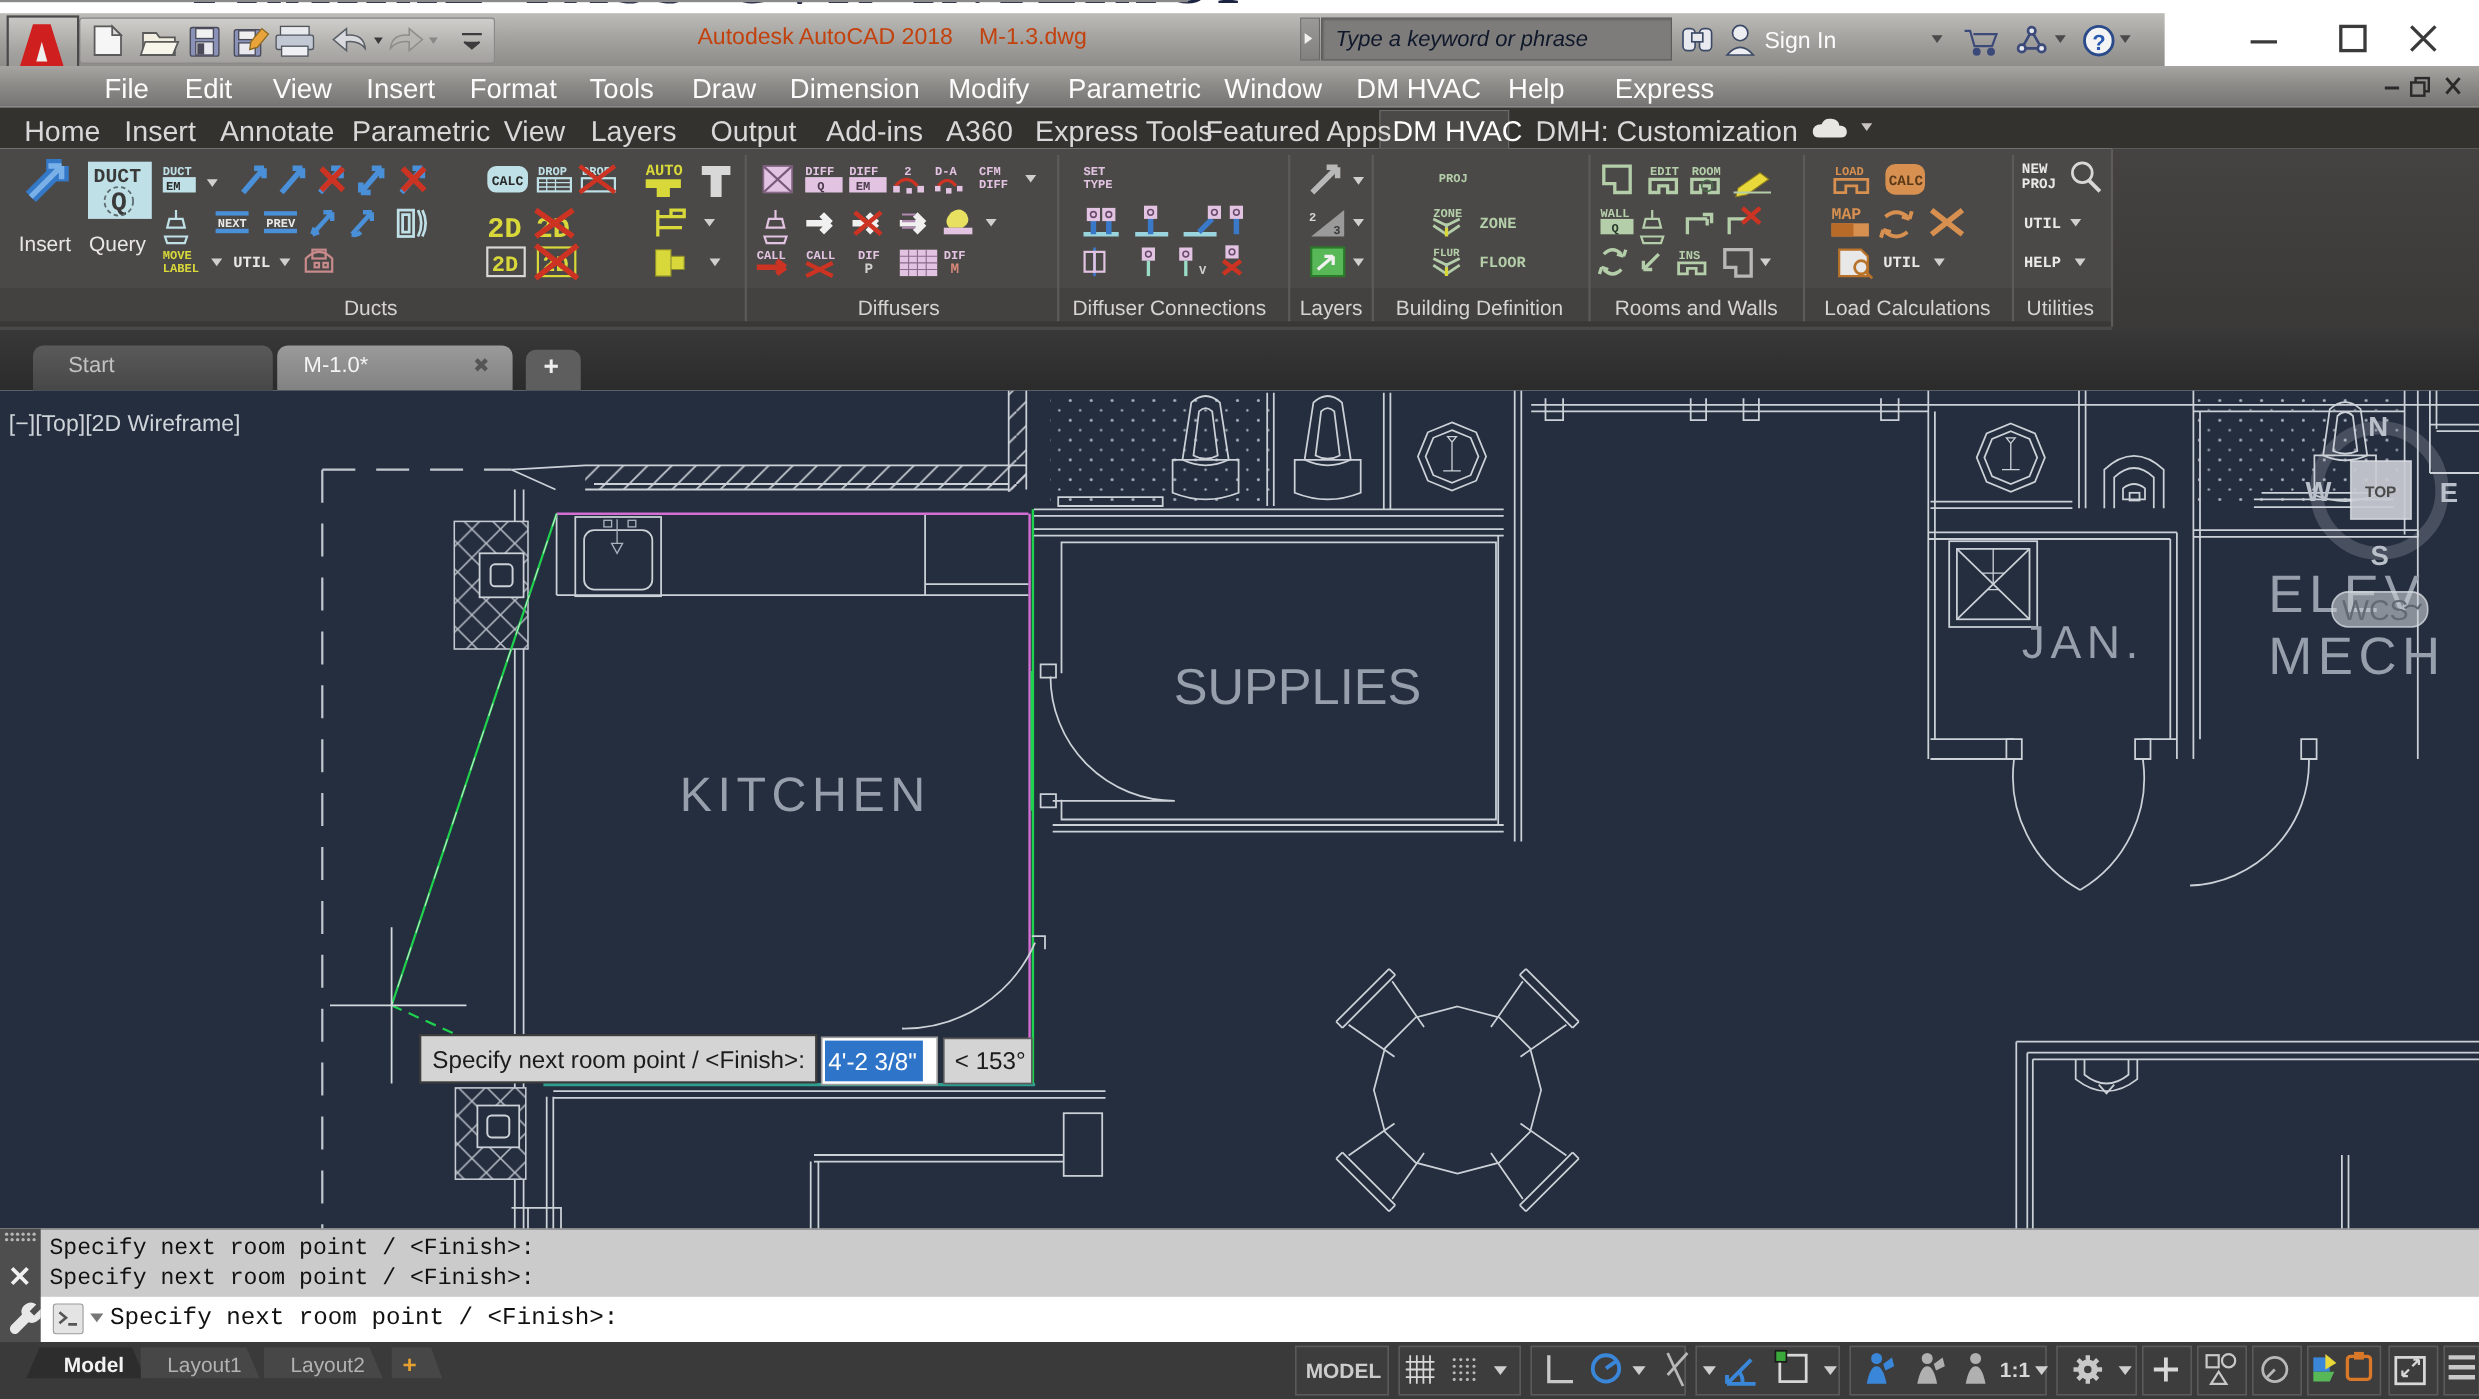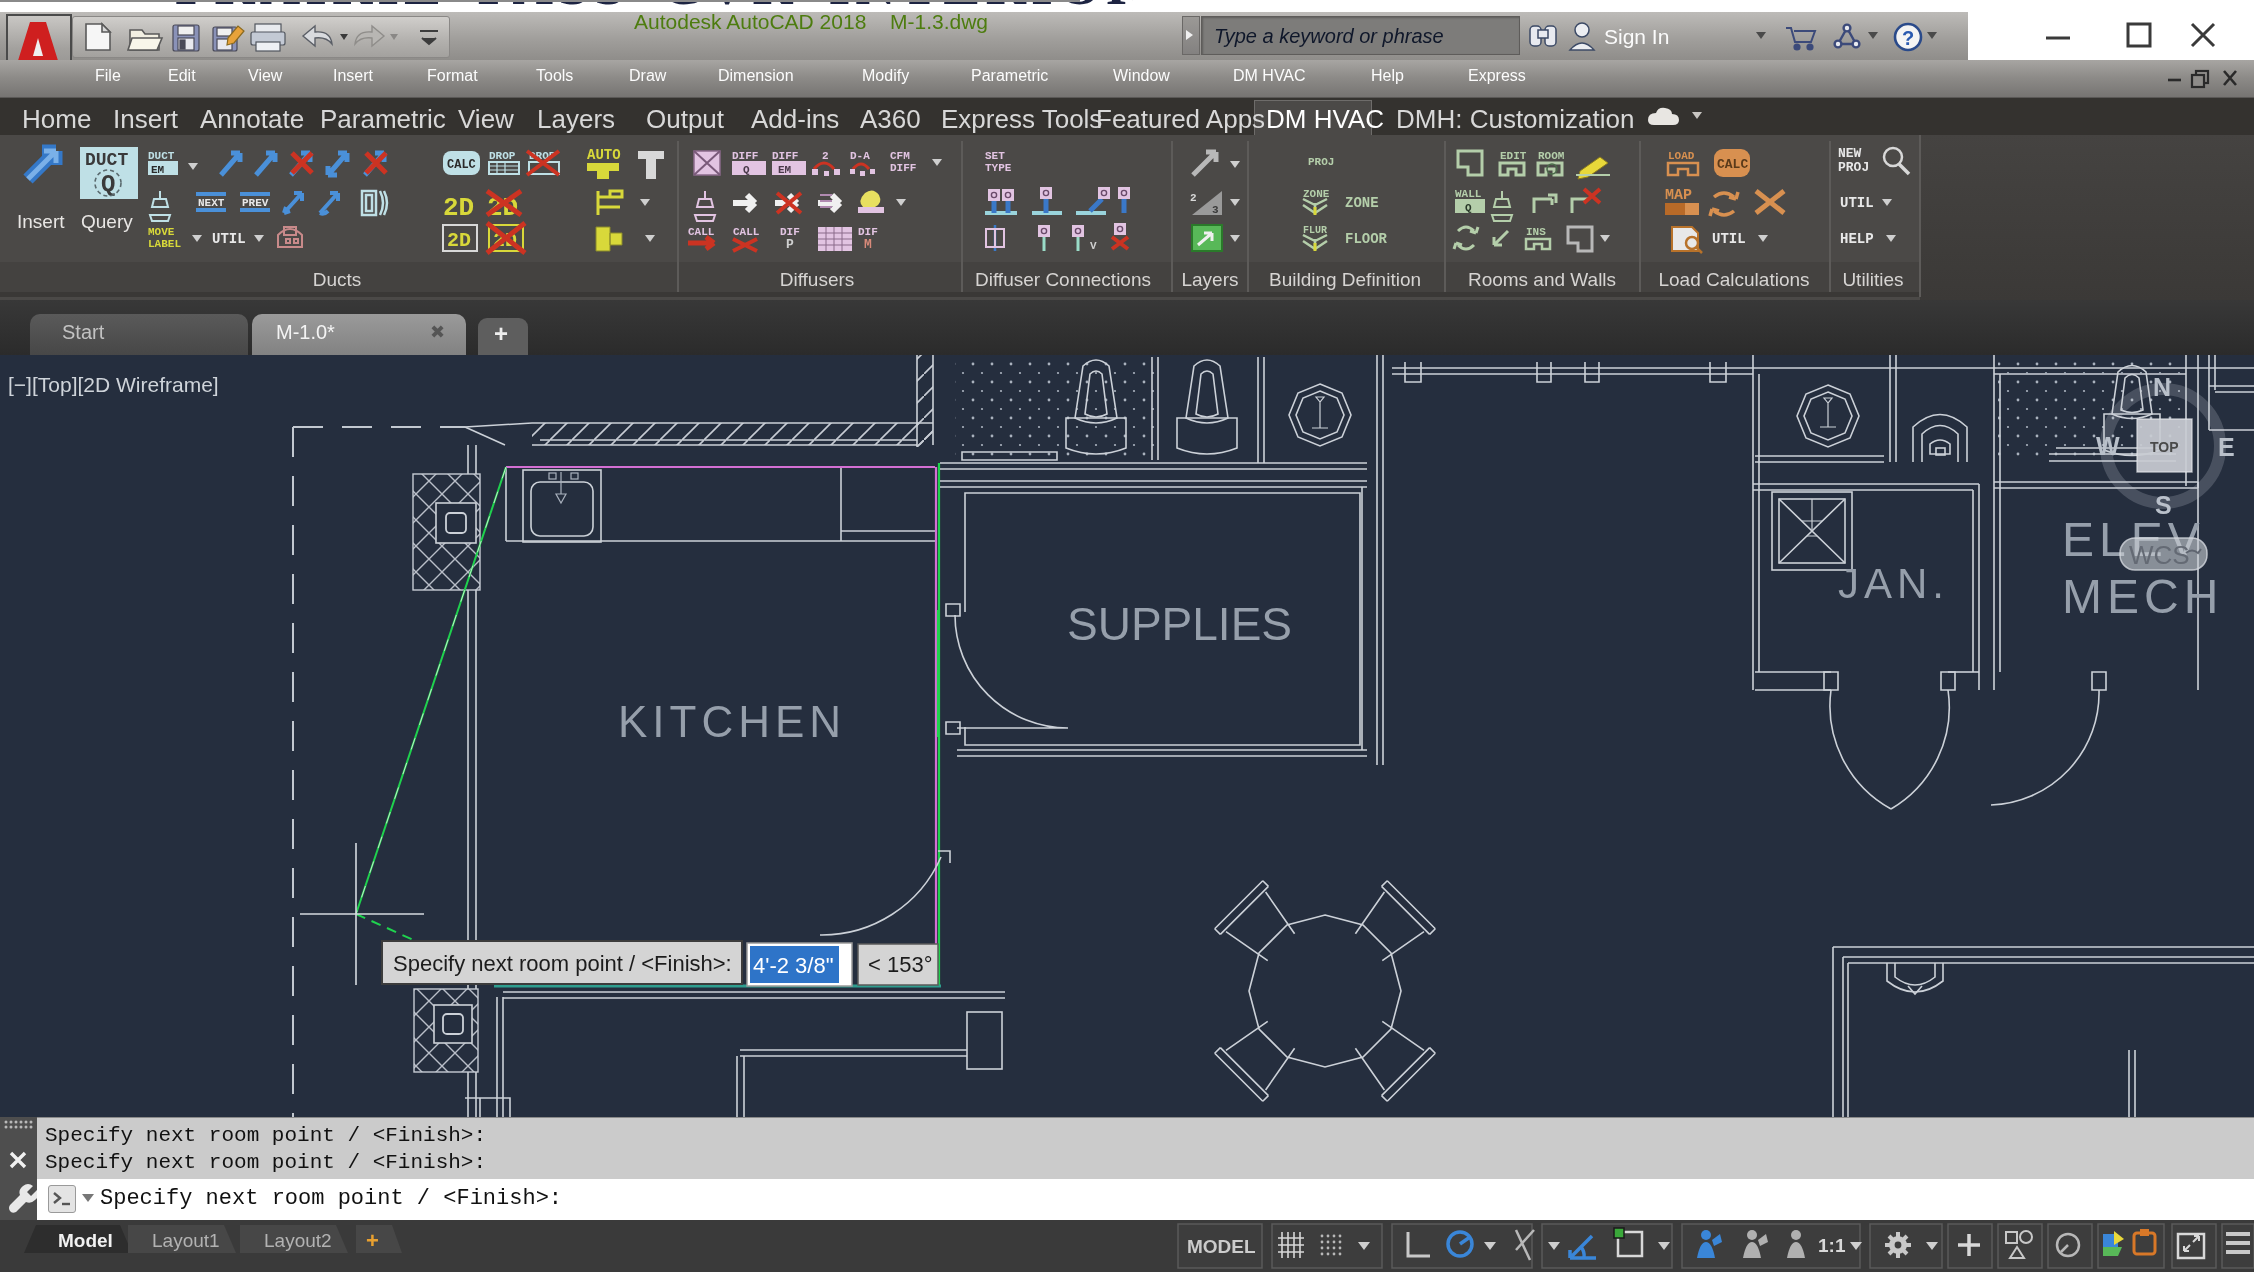--- a/index.html
+++ b/index.html
@@ -66,21 +66,21 @@
   </svg>
 
   <div class="abs" style="left:6px;top:14px;width:66px;height:76px;background:linear-gradient(#c9c7c4,#a3a19e 45%,#8a8886);border:2px solid #4a4a4a;"></div>
   <svg class="abs" style="left:6px;top:14px;" width="66" height="76" viewBox="0 0 66 76">
     <path d="M6 66 L24 8 H40 L58 66 H44 L39 51 H25 L20 66 Z" fill="#cf1f1f"></path>
     <path d="M27 42 L32 24 L37 42 Z" fill="#efefef"></path>
     <path d="M6 66 L32 56 L58 66 L39 51 H25 Z" fill="#9e1414"></path>
     <path d="M58 58 l10 0 -5 7 z" fill="#1a1a1a"></path>
   </svg>
 
-  <div class="abs" style="left:620px;top:10px;width:700px;height:30px;font-size:21px;color:#4d7c0f;">
+  <div class="abs" style="left:620px;top:22px;width:700px;height:30px;font-size:21px;color:#c2410c;">
       <span style="position:absolute;left:14px;">Autodesk AutoCAD 2018</span>
       <span style="position:absolute;left:270px;">M-1.3.dwg</span>
     </div>
 
   <div class="abs" style="left:1182px;top:16px;width:18px;height:39px;background:linear-gradient(#9b9996,#838180);border:1px solid #6a6866;"></div>
   <div class="abs" style="left:1186px;top:30px;width:0;height:0;border-left:7px solid #f0f0f0;border-top:5px solid transparent;border-bottom:5px solid transparent;"></div>
   <div class="abs" style="left:1201px;top:16px;width:319px;height:39px;background:#7d7c7a;border:1px solid #5e5c5a;box-shadow:inset 1px 1px 2px rgba(0,0,0,.25);"></div>
   <div class="abs" style="left:1214px;top:25px;font-size:20px;font-style:italic;color:#0f172a;">Type a keyword or phrase</div>
   <svg class="abs" style="left:1524px;top:18px;" width="430" height="38" viewBox="0 0 430 38">
 
@@ -116,21 +116,21 @@
     <path d="M403 14 l10 0 -5 7 z" fill="#4a4a4a"></path>
   </svg>
 
   <svg class="abs" style="left:2020px;top:12px;" width="220" height="44" viewBox="0 0 220 44">
     <path d="M26 26 h24" stroke="#3a3a3a" stroke-width="3"></path>
     <rect x="108" y="12" width="22" height="22" fill="none" stroke="#3a3a3a" stroke-width="3"></rect>
     <path d="M172 12 l22 22 m0 -22 l-22 22" stroke="#3a3a3a" stroke-width="3"></path>
   </svg>
 
   <div class="abs" style="left:0;top:60px;width:2254px;height:38px;background:linear-gradient(#a7a5a2,#8e8c89 45%,#767472);border-bottom:1px solid #5a5856;"></div>
-  <div class="abs" style="left:0;top:60px;width:2254px;height:38px;font-size:16px;color:#fcfcfc;">
+  <div class="abs" style="left:0;top:60px;width:2254px;height:38px;font-size:25px;color:#fcfcfc;">
     <span class="abs" style="left:95px;top:7px;">File</span>
     <span class="abs" style="left:168px;top:7px;">Edit</span>
     <span class="abs" style="left:248px;top:7px;">View</span>
     <span class="abs" style="left:333px;top:7px;">Insert</span>
     <span class="abs" style="left:427px;top:7px;">Format</span>
     <span class="abs" style="left:536px;top:7px;">Tools</span>
     <span class="abs" style="left:629px;top:7px;">Draw</span>
     <span class="abs" style="left:718px;top:7px;">Dimension</span>
     <span class="abs" style="left:862px;top:7px;">Modify</span>
     <span class="abs" style="left:971px;top:7px;">Parametric</span>

